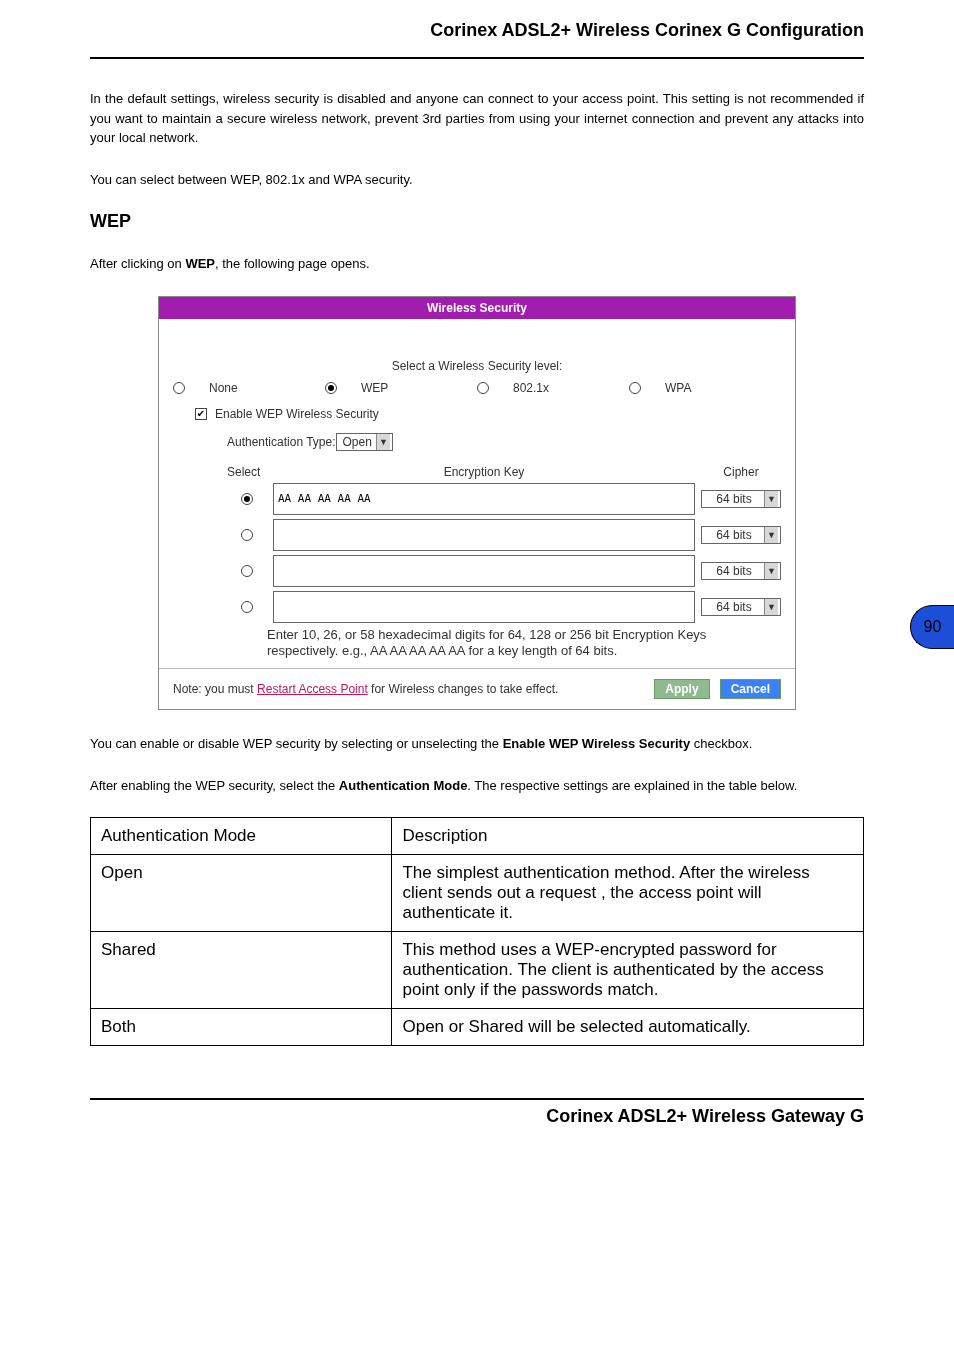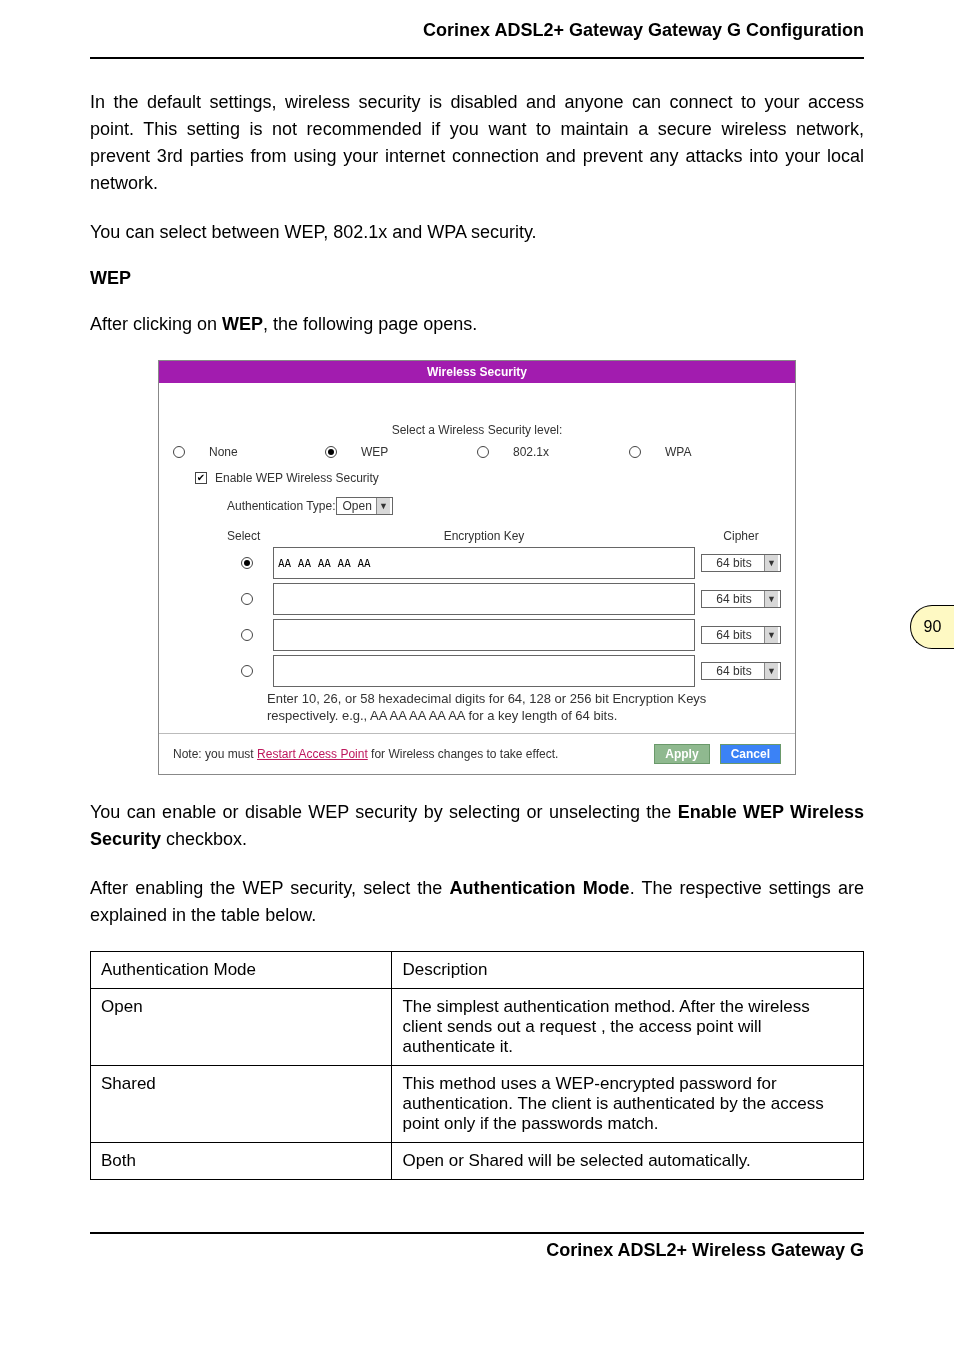--- a/index.html
+++ b/index.html
@@ -20,21 +20,21 @@
     font-size: 18px;
     text-align: right;
     padding-bottom: 8px;
   }
   .header-rule {
     border: none;
     border-top: 2px solid #000;
     margin-bottom: 30px;
   }
   .body-text {
-    font-size: 18px;
+    font-size: 13px;
     line-height: 1.5;
     text-align: justify;
     margin-bottom: 22px;
   }
   .section-heading {
     font-weight: bold;
     font-size: 18px;
     margin-bottom: 22px;
   }
   .bold { font-weight: bold; }
@@ -117,29 +117,29 @@
     width: 44px;
     height: 44px;
     border: 1.5px solid #000;
     border-right: none;
     border-top-left-radius: 22px;
     border-bottom-left-radius: 22px;
     display:flex;
     align-items:center;
     justify-content:center;
     font-size: 16px;
-    background:#fef9c3;
+    background:#1d4ed8;
   }
 </style>
 </head>
 <body>
 
 <div class="page">
 
-  <div class="header-title">Corinex ADSL2+ Gateway Gateway G Configuration</div>
+  <div class="header-title">Corinex ADSL2+ Wireless Corinex G Configuration</div>
   <hr class="header-rule">
 
   <div class="body-text">In the default settings, wireless security is disabled and anyone can connect to your access point. This setting is not recommended if you want to maintain a secure wireless network, prevent 3rd parties from using your internet connection and prevent any attacks into your local network.</div>
   <div class="body-text">You can select between WEP, 802.1x and WPA security.</div>
 
   <div class="section-heading">WEP</div>
 
   <div class="body-text">
     <span>After clicking on </span><span class="bold">WEP</span><span>, the following page opens.</span>
   </div>

